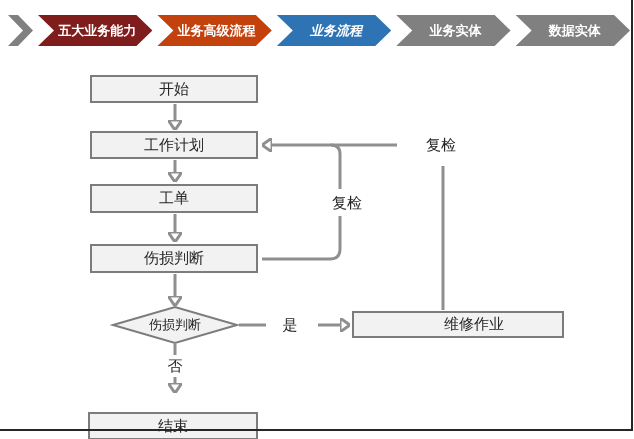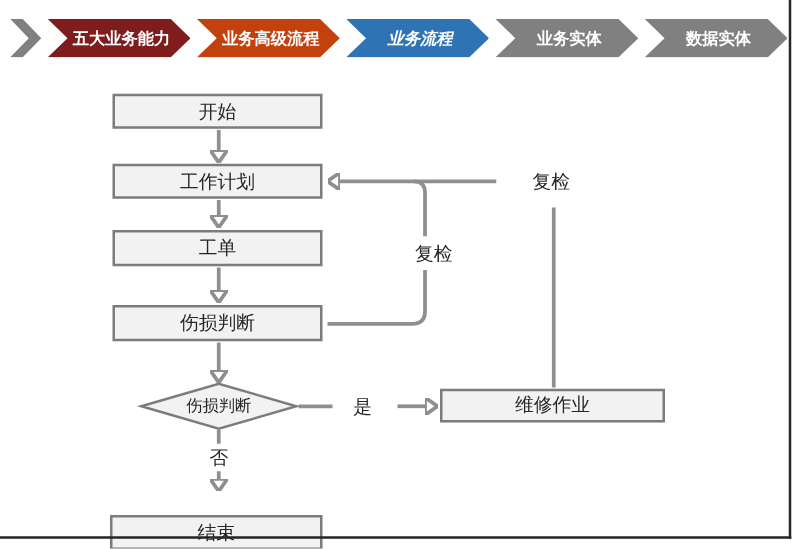--- a/index.html
+++ b/index.html
@@ -87,21 +87,21 @@
     <path d="M443,166 V310"></path>
     <polygon points="113,325 175,307 237,325 175,343" fill="#F2F2F2" stroke="#7C7C7C" stroke-width="2"></polygon>
   </svg>
 
   <div class="node" style="left:90px;top:75px;width:164px;height:24px;text-align:right;">开始</div>
   <div class="node" style="left:90px;top:184px;width:164px;height:25px;">工单</div>
   <div class="node" style="left:90px;top:131px;width:164px;height:24px;">工作计划</div>
   <div class="node" style="left:90px;top:244px;width:164px;height:25px;">伤损判断</div>
   <div class="diamond-label">伤损判断</div>
   <div class="node" style="left:88px;top:372px;width:166px;height:24px;margin-top:40px;">结束</div>
-  <div class="node" style="left:352px;top:311px;width:176px;height:23px;">维修作业</div>
+  <div class="node" style="left:352px;top:311px;width:176px;height:23px;padding-left:32px;">维修作业</div>
 
   <div class="edge-label" style="left:275px;top:315px;width:30px;">是</div>
   <div class="edge-label" style="left:160px;top:356px;width:30px;">否</div>
   <div class="edge-label" style="left:322px;top:193px;width:50px;">复检</div>
   <div class="edge-label" style="left:416px;top:135px;width:50px;">复检</div>
 
   <div class="frame-right"></div>
   <div class="frame-bottom"></div>
 </div>
 

